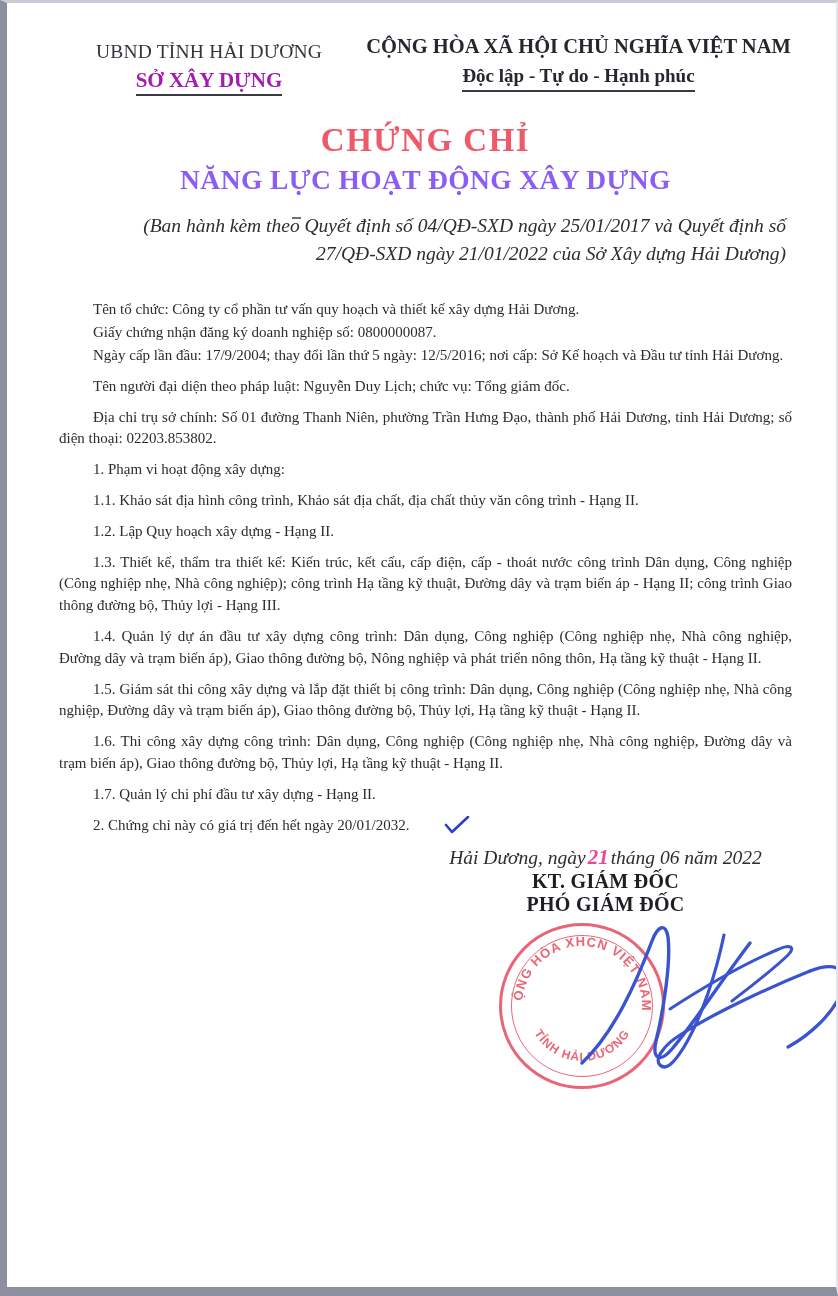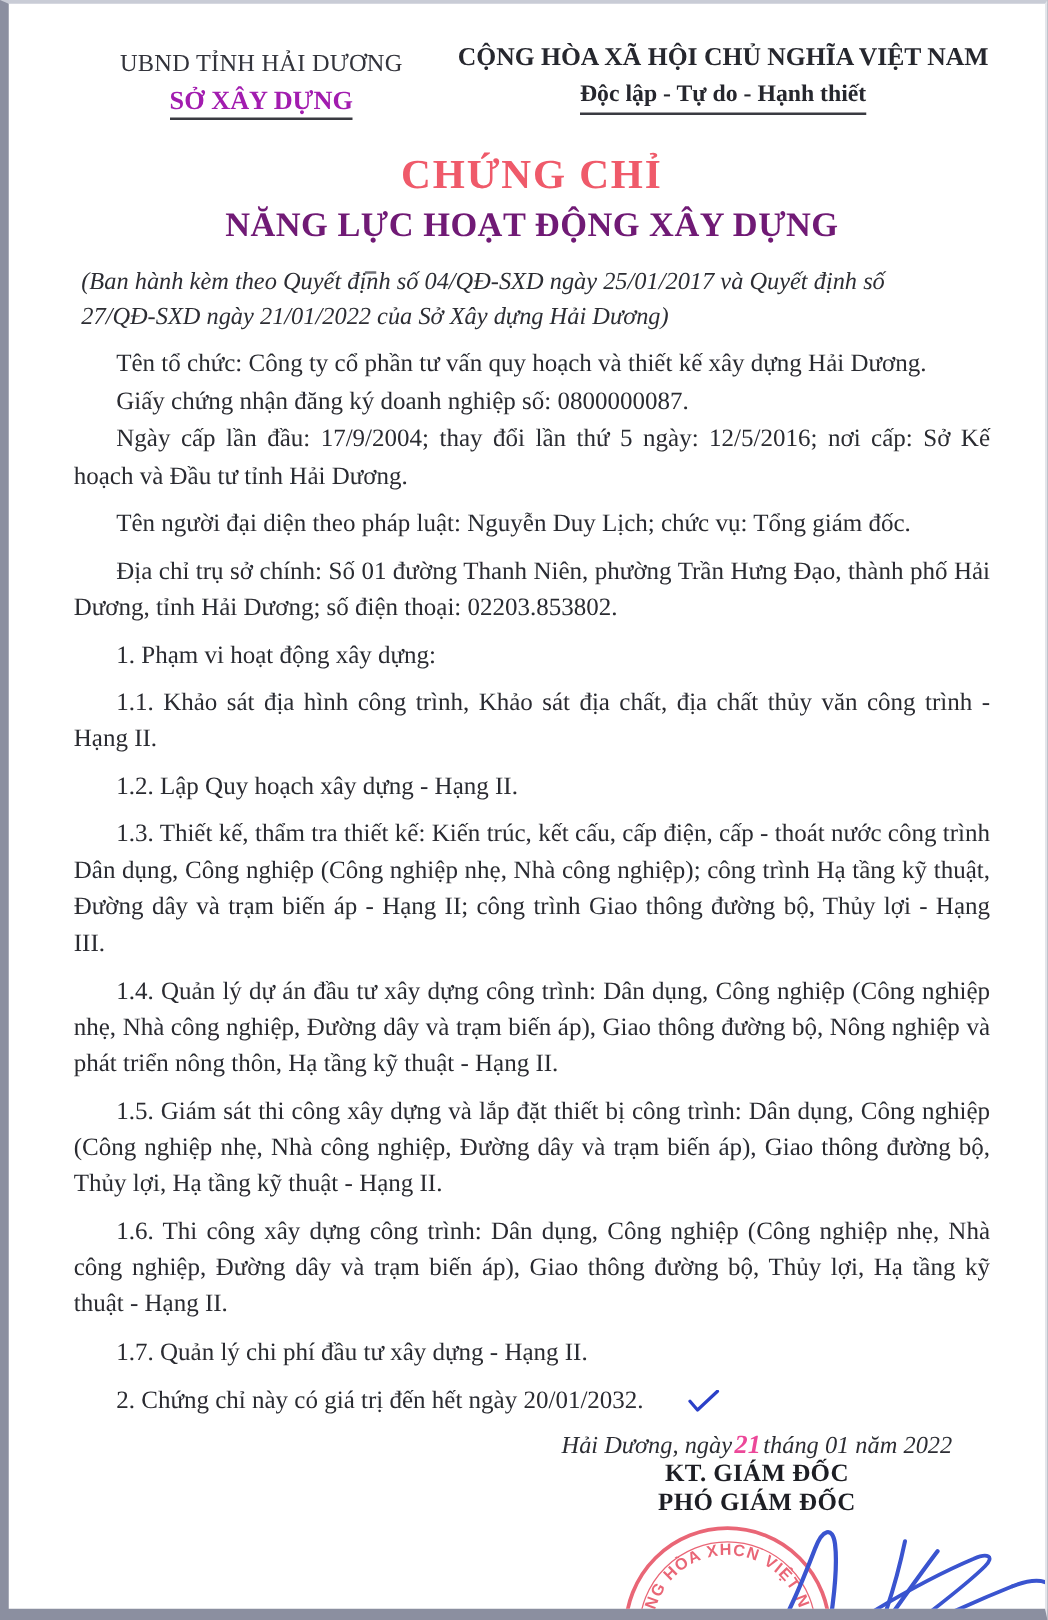--- a/index.html
+++ b/index.html
@@ -93,21 +93,21 @@
   .title-main {
     font-size: 33px;
     font-weight: bold;
     color: #ef5a6a;
     letter-spacing: 1.5px;
     line-height: 1.05;
   }
   .title-sub {
     font-size: 27.5px;
     font-weight: bold;
-    color: #701a75;
+    color: #8b5cf6;
     letter-spacing: .4px;
     margin-top: 7px;
     line-height: 1.1;
   }
   .title-no {
     font-size: 22px;
     font-weight: bold;
     color: #1d1e24;
     margin-top: 9px;
     position: relative;
@@ -116,32 +116,32 @@
     position: absolute;
     left: 233px;
     top: 13px;
     width: 9px;
     height: 2px;
     background: #6f7076;
   }
 
   .issue-note {
     margin-top: 17px;
-    text-align: left;
+    text-align: right;
     font-style: italic;
     font-size: 19.5px;
     color: #2c2d33;
     line-height: 1.42;
     padding: 0 6px;
   }
 
   
   .body-block {
-    margin-top: 10px;
-    font-size: 20px;
+    margin-top: 32px;
+    font-size: 15px;
     color: #2a2b31;
     line-height: 1.455;
   }
   .para {
     text-indent: 34px;
     text-align: justify;
     margin: 0 0 1px 0;
   }
   .para.gap { margin-top: 9px; }
 
@@ -226,21 +226,21 @@
 
     <div class="letterhead">
       <div class="lh-left">
         <div class="lh-line1">UBND TỈNH HẢI DƯƠNG</div>
         <div class="lh-line2">
           <span class="ul">SỞ XÂY DỰNG</span>
         </div>
       </div>
       <div class="lh-right">
         <div class="lh-nation">CỘNG HÒA XÃ HỘI CHỦ NGHĨA VIỆT NAM</div>
-        <div class="lh-motto">Độc lập - Tự do - Hạnh thiết</div>
+        <div class="lh-motto">Độc lập - Tự do - Hạnh phúc</div>
       </div>
     </div>
 
     <div class="title-block">
       <div class="title-main">CHỨNG CHỈ</div>
       <div class="title-sub">NĂNG LỰC HOẠT ĐỘNG XÂY DỰNG</div>
       <div class="title-no">
         <span class="dash"></span>
       </div>
     </div>
@@ -278,21 +278,21 @@
 
       <p class="para gap">1.7. Quản lý chi phí đầu tư xây dựng - Hạng II.</p>
 
       <p class="para gap"><span>2. Chứng chỉ này có giá trị đến hết ngày 20/01/2032.</span><span class="check-mark"><svg width="26" height="18" viewBox="0 0 26 18">
               <path d="M2 9 L8 16 L24 1" stroke="#2b40c8" stroke-width="2.6" fill="none" stroke-linecap="round" stroke-linejoin="round"></path>
             </svg></span></p>
     </div>
 
     <div class="closing">
       <div class="place-date"><span>Hải Dương, ngày</span><span class="handwritten-day">21</span><span>tháng</span>
-        <span>01</span>
+        <span>06</span>
         <span>năm</span>
         <span>2022</span>
       </div>
 
       <div class="signer-role">
         <div>KT. GIÁM ĐỐC</div>
         <div>PHÓ GIÁM ĐỐC</div>
       </div>
     </div>
 

